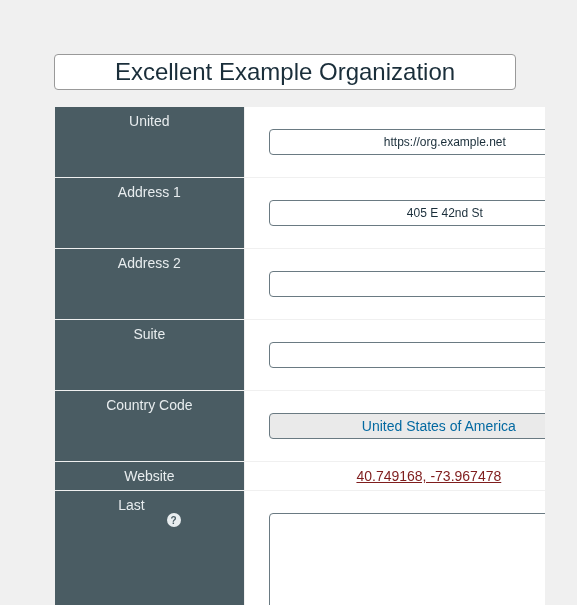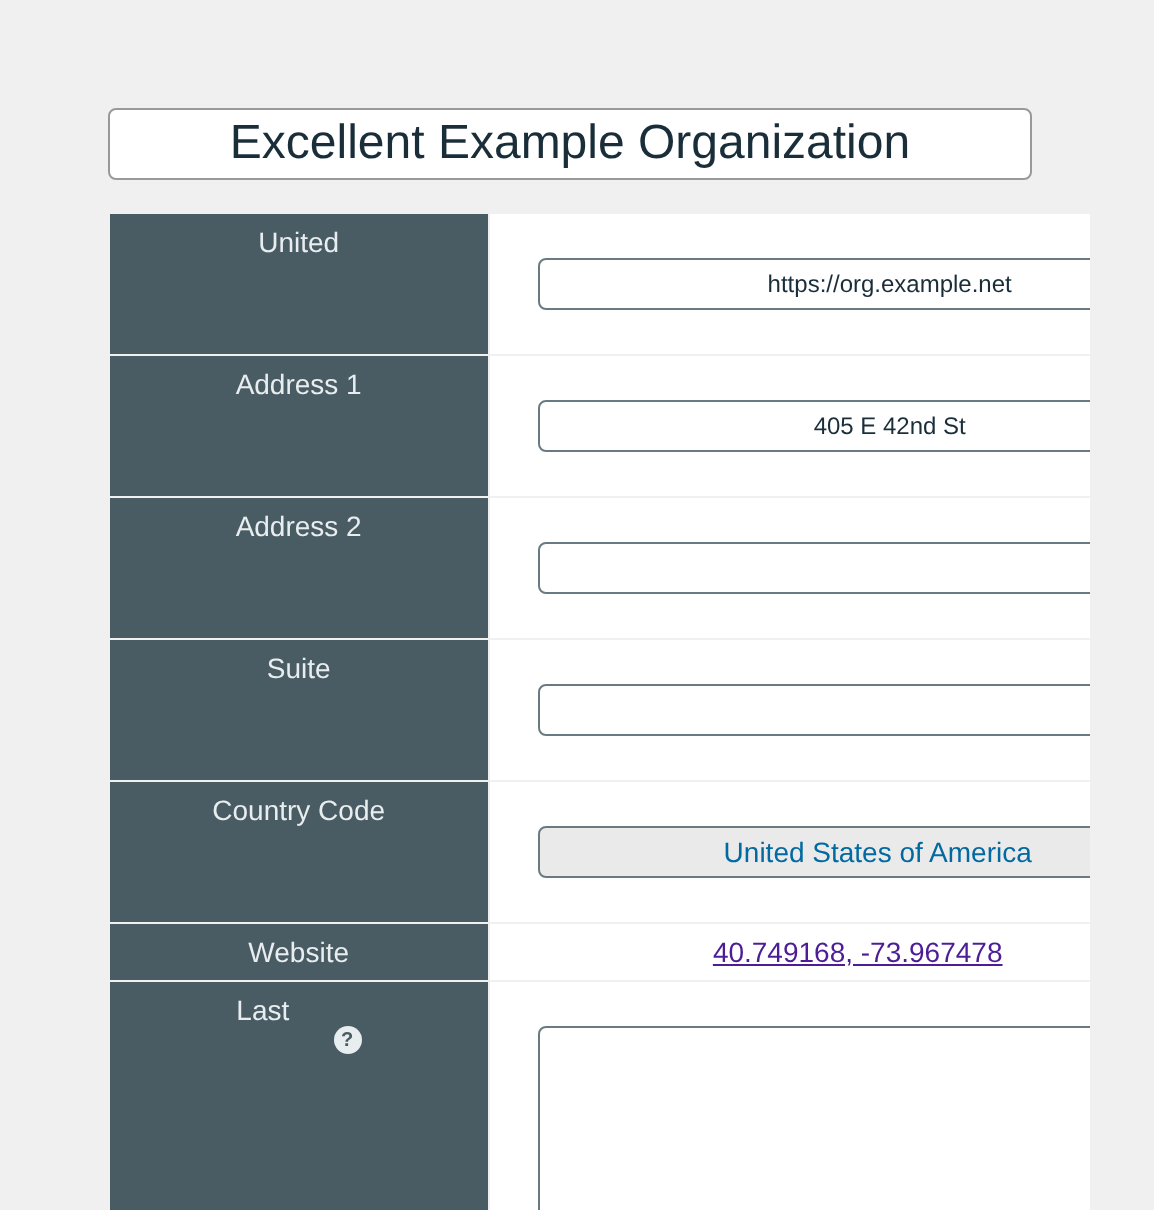--- a/index.html
+++ b/index.html
@@ -63,21 +63,21 @@
     width: 100%;
     height: 26px;
     border: 1px solid #6a7a82;
     border-radius: 4px;
     padding: 2px 6px;
     font-size: 14px;
     color: #0369a1;
     background: #eaeaea;
   }
   .geocode-link {
-    color: #4c1d95;
+    color: #7f1d1d;
     text-decoration: underline;
     font-size: 14px;
   }
   textarea.notes {
     width: 100%;
     height: 148px;
     border: 1px solid #6a7a82;
     border-radius: 4px;
     padding: 4px 8px;
     font-size: 14px;

